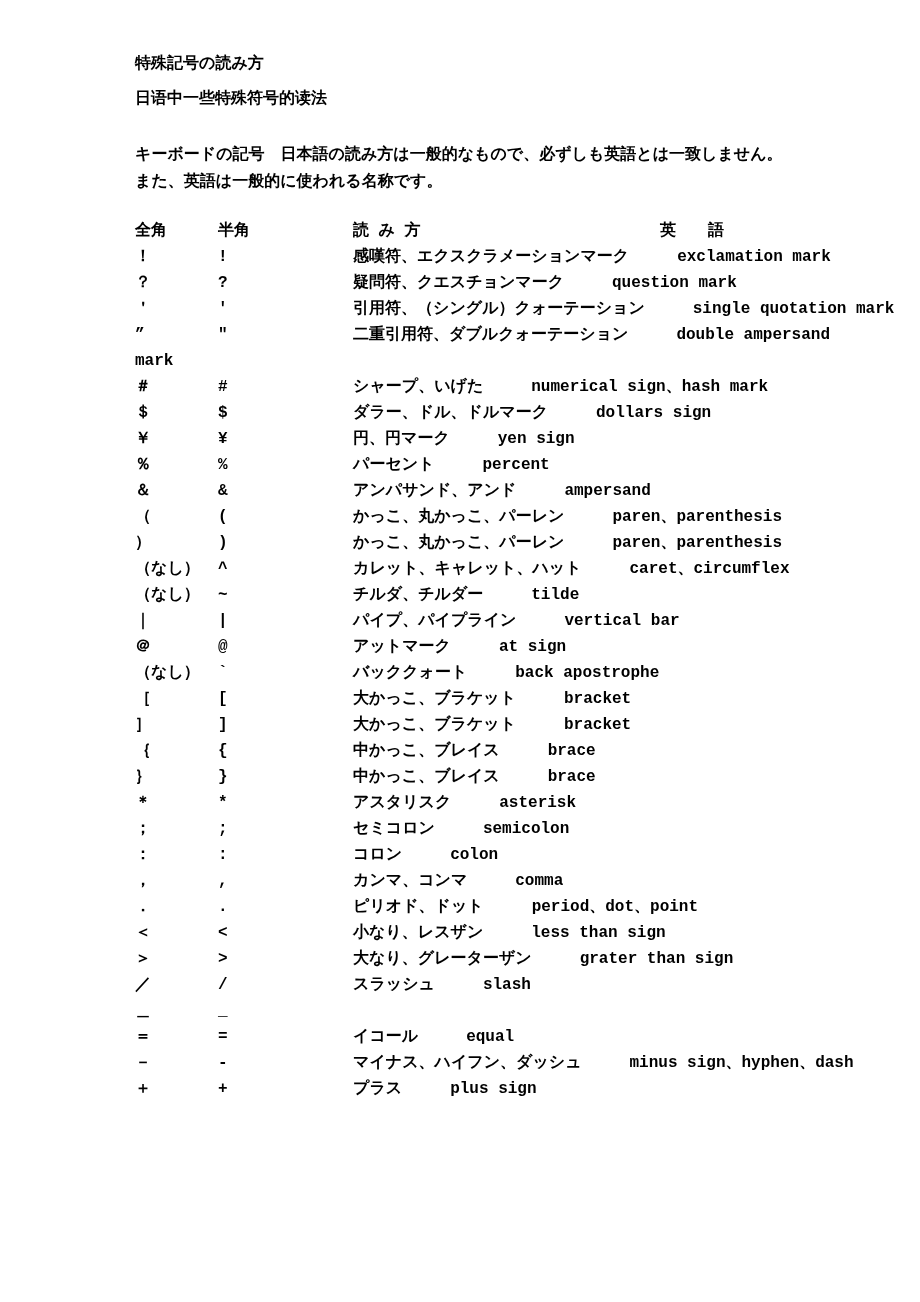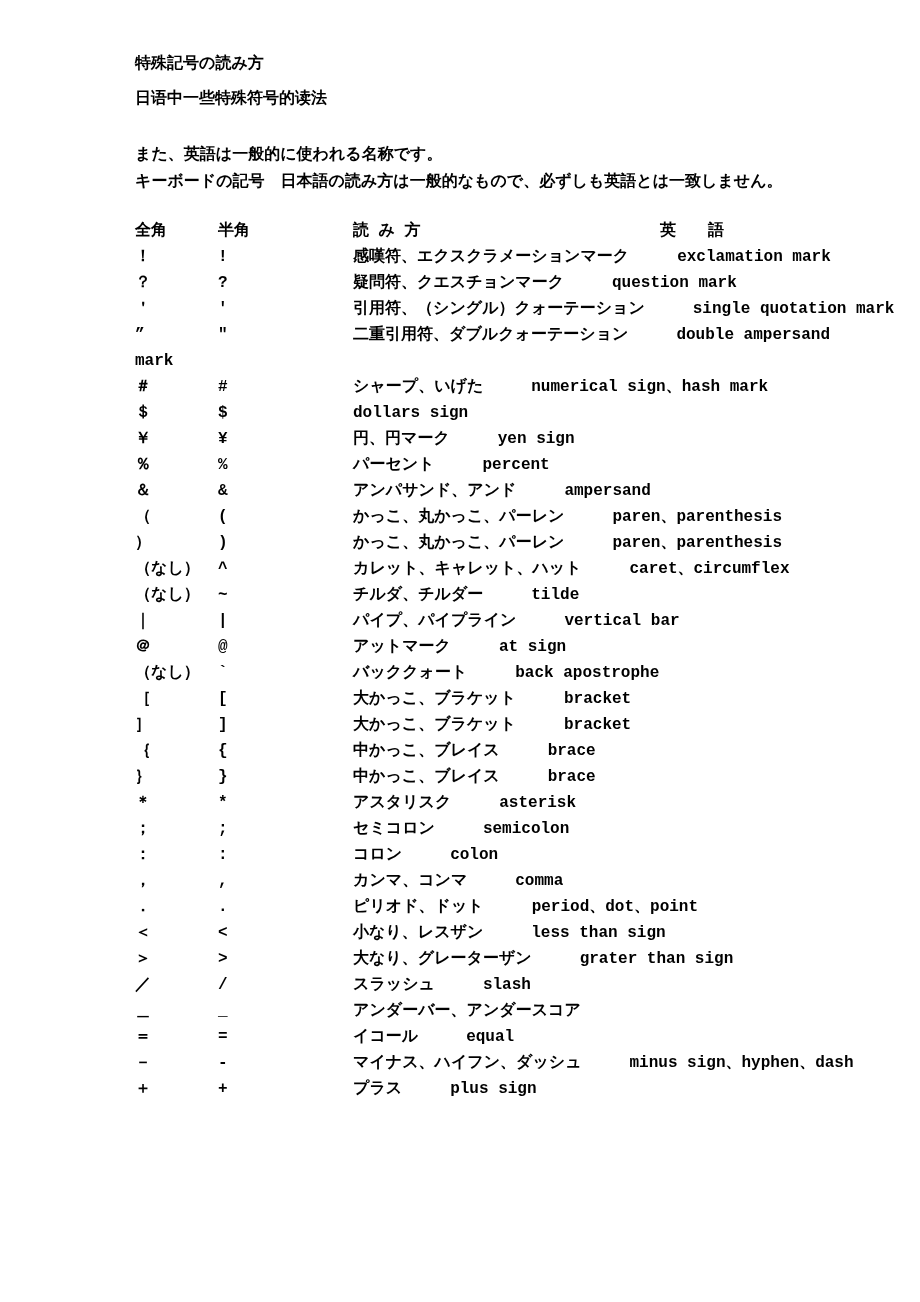--- a/index.html
+++ b/index.html
@@ -33,39 +33,39 @@
 </head>
 <body>
 
 <div class="page">
 
   <div class="title">特殊記号の読み方</div>
 
   <div class="subtitle">日语中一些特殊符号的读法</div>
 
   <div class="intro">
+    <div>キーボードの記号　日本語の読み方は一般的なもので、必ずしも英語とは一致しません。</div>
     <div>また、英語は一般的に使われる名称です。</div>
-    <div>キーボードの記号　日本語の読み方は一般的なもので、必ずしも英語とは一致しません。</div>
   </div>
 
   <div class="table">
     <div class="row header">
       <span class="col-zen">全角</span>
       <span class="col-han">半角</span>
       <span class="col-yomi head-yomi">読 み 方</span>
       <span class="col-eigo">英　　語</span>
     </div>
     <div id="rows">
         <div class="row"><span class="col-zen">！</span><span class="col-han">!</span><span class="col-yomi">感嘆符、エクスクラメーションマーク</span><span class="col-eigo">exclamation mark</span></div>
         <div class="row"><span class="col-zen">？</span><span class="col-han">?</span><span class="col-yomi">疑問符、クエスチョンマーク</span><span class="col-eigo">question mark</span></div>
         <div class="row"><span class="col-zen">＇</span><span class="col-han">'</span><span class="col-yomi">引用符、（シングル）クォーテーション</span><span class="col-eigo">single quotation mark</span></div>
         <div class="row"><span class="col-zen">”</span><span class="col-han">"</span><span class="col-yomi">二重引用符、ダブルクォーテーション</span><span class="col-eigo">double ampersand</span></div>
         <div class="row continuation"><span>mark</span></div>
         <div class="row"><span class="col-zen">＃</span><span class="col-han">#</span><span class="col-yomi">シャープ、いげた</span><span class="col-eigo">numerical sign、hash mark</span></div>
-        <div class="row"><span class="col-zen">＄</span><span class="col-han">$</span><span class="col-eigo">dollars sign</span></div>
+        <div class="row"><span class="col-zen">＄</span><span class="col-han">$</span><span class="col-yomi">ダラー、ドル、ドルマーク</span><span class="col-eigo">dollars sign</span></div>
         <div class="row"><span class="col-zen">￥</span><span class="col-han">¥</span><span class="col-yomi">円、円マーク</span><span class="col-eigo">yen sign</span></div>
         <div class="row"><span class="col-zen">％</span><span class="col-han">%</span><span class="col-yomi">パーセント</span><span class="col-eigo">percent</span></div>
         <div class="row"><span class="col-zen">＆</span><span class="col-han">&amp;</span><span class="col-yomi">アンパサンド、アンド</span><span class="col-eigo">ampersand</span></div>
         <div class="row"><span class="col-zen">（</span><span class="col-han">(</span><span class="col-yomi">かっこ、丸かっこ、パーレン</span><span class="col-eigo">paren、parenthesis</span></div>
         <div class="row"><span class="col-zen">）</span><span class="col-han">)</span><span class="col-yomi">かっこ、丸かっこ、パーレン</span><span class="col-eigo">paren、parenthesis</span></div>
         <div class="row"><span class="col-zen">（なし）</span><span class="col-han">^</span><span class="col-yomi">カレット、キャレット、ハット</span><span class="col-eigo">caret、circumflex</span></div>
         <div class="row"><span class="col-zen">（なし）</span><span class="col-han">~</span><span class="col-yomi">チルダ、チルダー</span><span class="col-eigo">tilde</span></div>
         <div class="row"><span class="col-zen">｜</span><span class="col-han">|</span><span class="col-yomi">パイプ、パイプライン</span><span class="col-eigo">vertical bar</span></div>
         <div class="row"><span class="col-zen">＠</span><span class="col-han">@</span><span class="col-yomi">アットマーク</span><span class="col-eigo">at sign</span></div>
         <div class="row"><span class="col-zen">（なし）</span><span class="col-han">`</span><span class="col-yomi">バッククォート</span><span class="col-eigo">back apostrophe</span></div>
@@ -74,20 +74,20 @@
         <div class="row"><span class="col-zen">｛</span><span class="col-han">{</span><span class="col-yomi">中かっこ、ブレイス</span><span class="col-eigo">brace</span></div>
         <div class="row"><span class="col-zen">｝</span><span class="col-han">}</span><span class="col-yomi">中かっこ、ブレイス</span><span class="col-eigo">brace</span></div>
         <div class="row"><span class="col-zen">＊</span><span class="col-han">*</span><span class="col-yomi">アスタリスク</span><span class="col-eigo">asterisk</span></div>
         <div class="row"><span class="col-zen">；</span><span class="col-han">;</span><span class="col-yomi">セミコロン</span><span class="col-eigo">semicolon</span></div>
         <div class="row"><span class="col-zen">：</span><span class="col-han">:</span><span class="col-yomi">コロン</span><span class="col-eigo">colon</span></div>
         <div class="row"><span class="col-zen">，</span><span class="col-han">,</span><span class="col-yomi">カンマ、コンマ</span><span class="col-eigo">comma</span></div>
         <div class="row"><span class="col-zen">．</span><span class="col-han">.</span><span class="col-yomi">ピリオド、ドット</span><span class="col-eigo">period、dot、point</span></div>
         <div class="row"><span class="col-zen">＜</span><span class="col-han">&lt;</span><span class="col-yomi">小なり、レスザン</span><span class="col-eigo">less than sign</span></div>
         <div class="row"><span class="col-zen">＞</span><span class="col-han">&gt;</span><span class="col-yomi">大なり、グレーターザン</span><span class="col-eigo">grater than sign</span></div>
         <div class="row"><span class="col-zen">／</span><span class="col-han">/</span><span class="col-yomi">スラッシュ</span><span class="col-eigo">slash</span></div>
-        <div class="row"><span class="col-zen">＿</span><span class="col-han">_</span><span class="col-yomi">アンダーバー、アンダースコア</span></div>
+        <div class="row"><span class="col-zen">＿</span><span class="col-han">_</span></div>
         <div class="row"><span class="col-zen">＝</span><span class="col-han">=</span><span class="col-yomi">イコール</span><span class="col-eigo">equal</span></div>
         <div class="row"><span class="col-zen">－</span><span class="col-han">-</span><span class="col-yomi">マイナス、ハイフン、ダッシュ</span><span class="col-eigo">minus sign、hyphen、dash</span></div>
         <div class="row"><span class="col-zen">＋</span><span class="col-han">+</span><span class="col-yomi">プラス</span><span class="col-eigo">plus sign</span></div>
       </div>
   </div>
 
 </div>
 
 </body></html>

